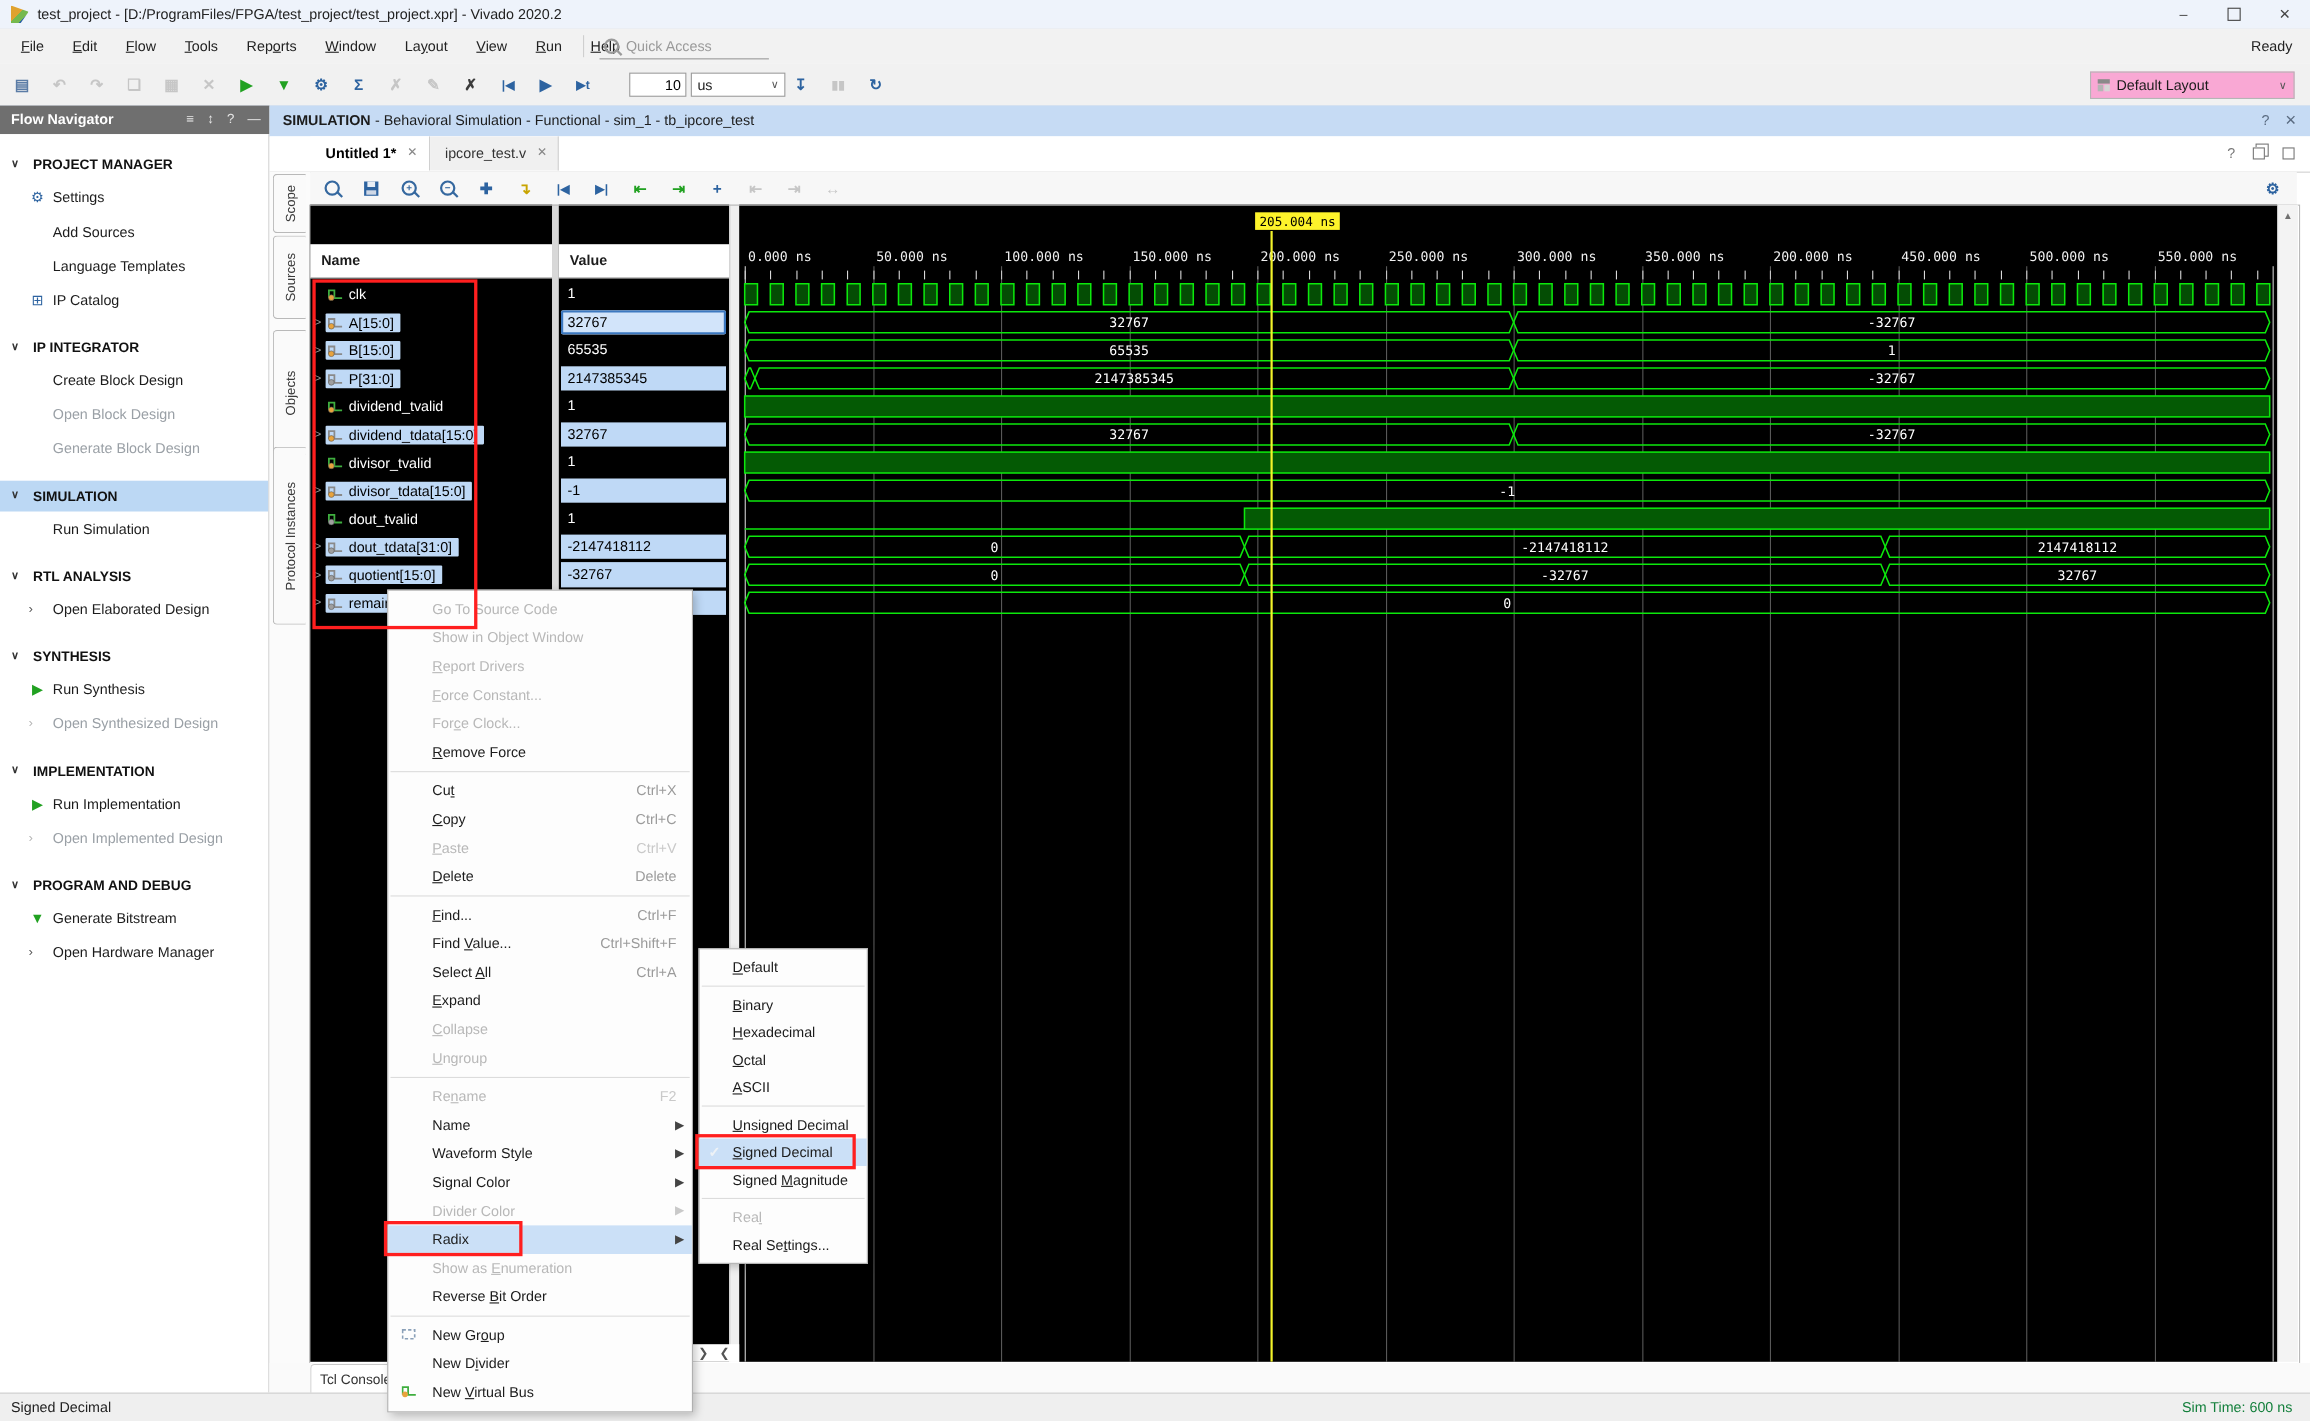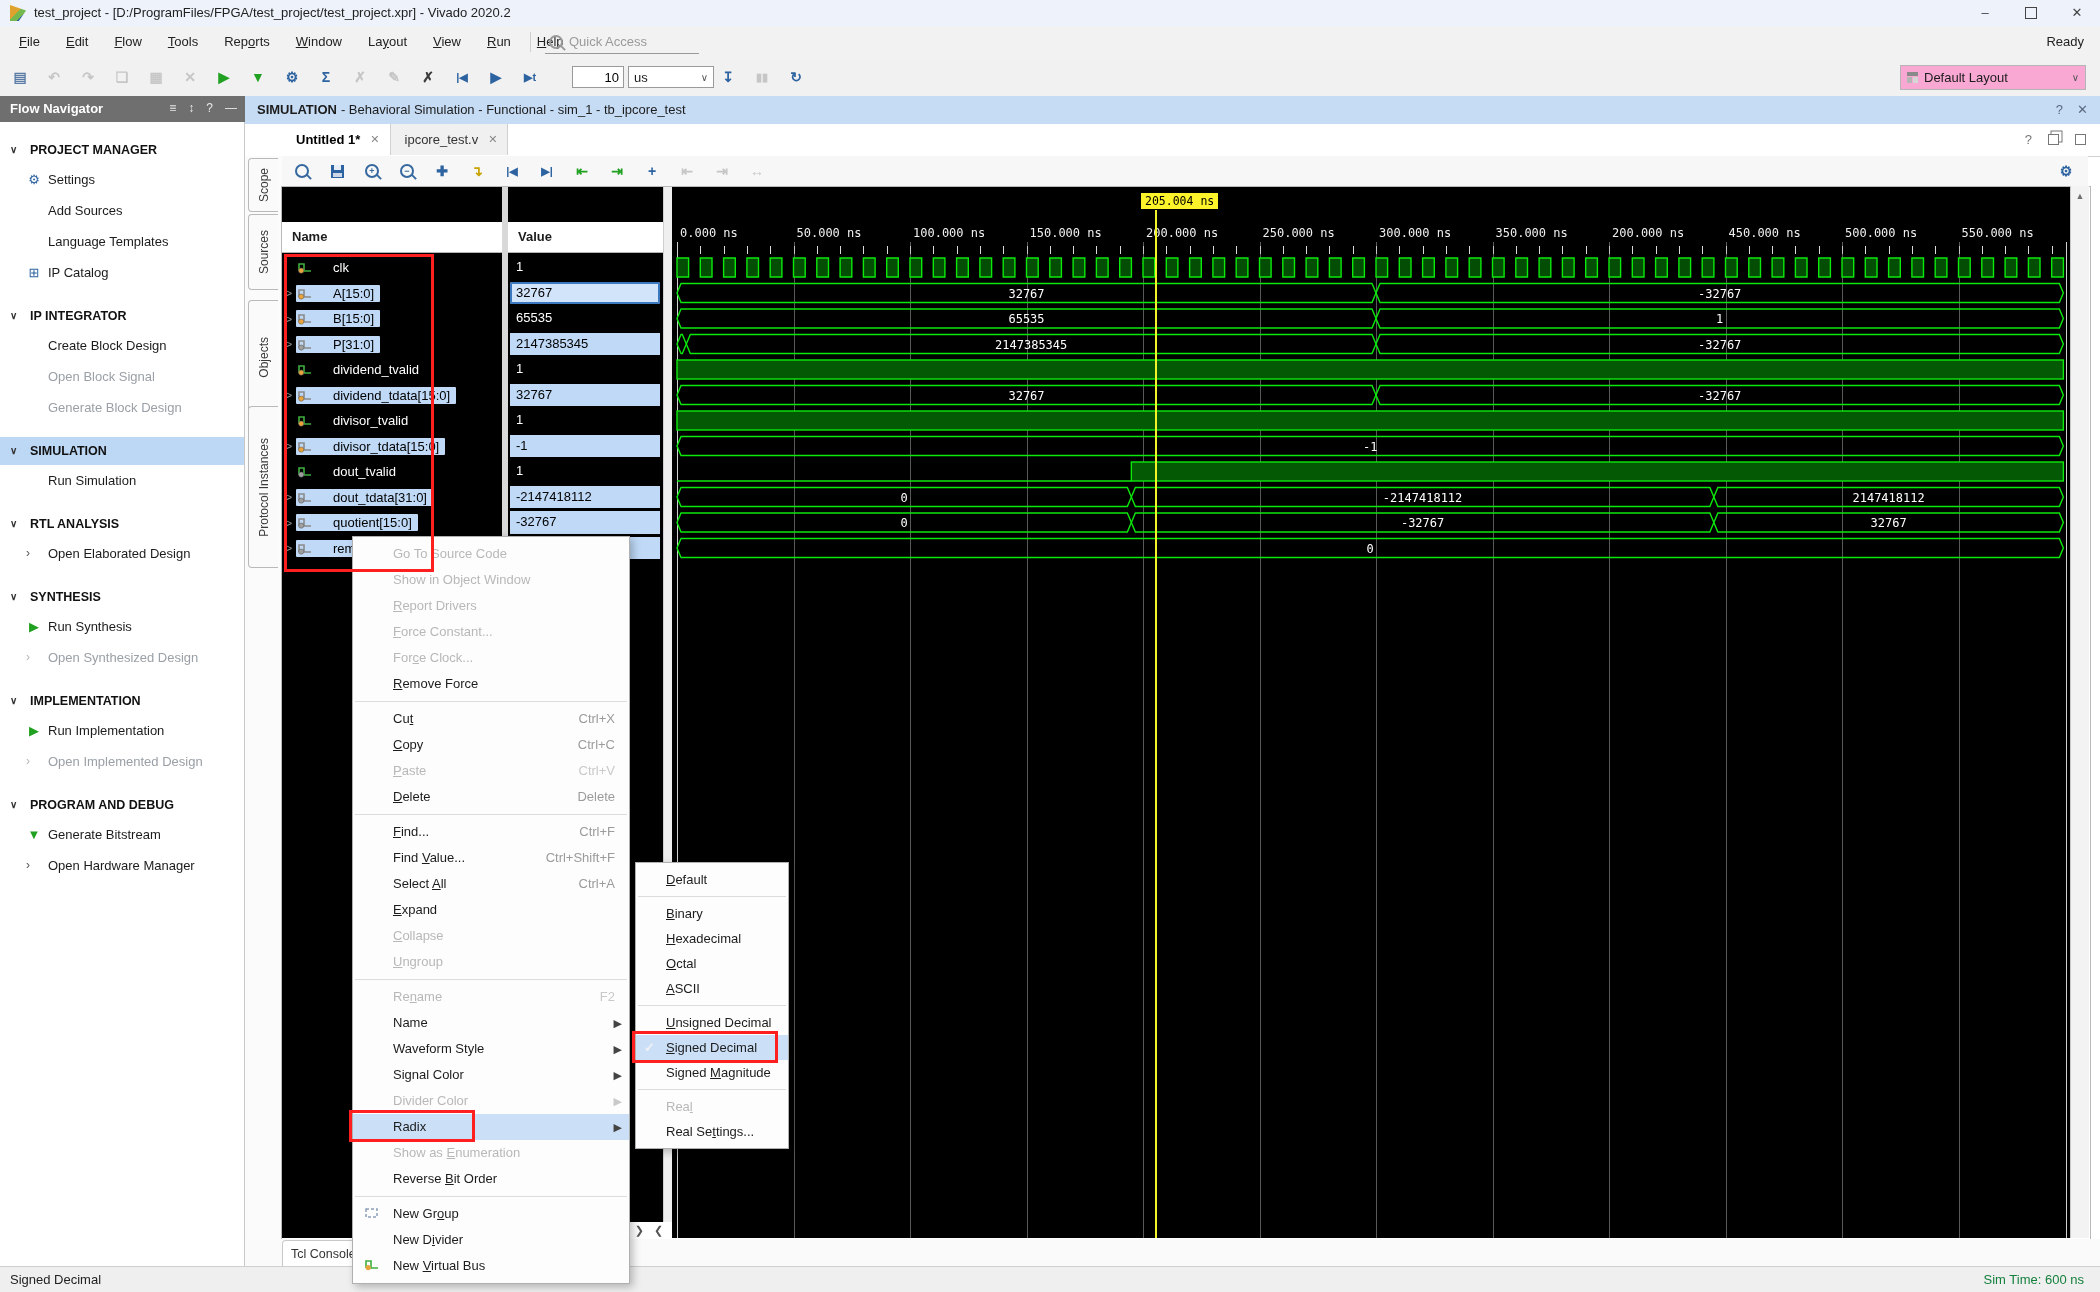--- a/index.html
+++ b/index.html
@@ -83,21 +83,21 @@
   #names-panel{position:absolute;left:282px;top:186px;width:220px;height:1052px;background:#000;}
   #values-panel{position:absolute;left:508px;top:186px;width:155px;height:1052px;background:#000;}
   .vsplit1{position:absolute;left:502px;top:186px;width:6px;height:1052px;background:#d8d8d8;}
   .vsplit2{position:absolute;left:663px;top:186px;width:9px;height:1052px;background:#efefef;border-left:1px solid #cfcfcf;}
   .colhead{position:absolute;left:0;top:36px;height:30px;width:100%;background:#ffffff;border-bottom:1px solid #b5b5b5;
            font-weight:bold;line-height:30px;}
   .colhead span{margin-left:10px;}
   #name-rows,#value-rows{position:absolute;left:0;top:69px;width:100%;}
   .srow{position:absolute;left:0;width:100%;height:25.5px;display:flex;align-items:center;}
   .srow .exp{width:14px;text-align:center;color:#9a9a9a;font-size:11px;flex:none;}
-  .nsel{display:flex;align-items:center;gap:20px;padding:1px 6px 1px 2px;color:#fff;border-radius:1px;}
+  .nsel{display:flex;align-items:center;gap:4px;padding:1px 6px 1px 2px;color:#fff;border-radius:1px;}
   .nsel.sel{background:#bfd9f6;color:#000;}
   .vrow{position:absolute;left:0;width:100%;height:25.5px;}
   .vcell{position:absolute;left:2px;right:3px;top:1px;bottom:2px;line-height:22px;padding-left:6px;color:#fff;}
   .vcell.sel{background:#bfd9f6;color:#000;}
   .vcell.focus{background:#d2e4fa;box-shadow:inset 0 0 0 2px #3c78c0;border-radius:2px;}
   #wave-area{position:absolute;left:672px;top:186px;width:1398px;height:1052px;background:#000;overflow:hidden;}
   #wave-svg{position:absolute;left:0;top:69px;}
   #grid{position:absolute;inset:0;}
   .gline{position:absolute;top:56px;bottom:0;width:1px;background:rgba(175,175,175,0.5);}
   .gline.zero{background:#cfcfcf;}
@@ -225,21 +225,21 @@
       <div class="sb-section">
         <div class="sb-head"><span class="chev">∨</span>PROJECT MANAGER</div>
         <div class="sb-item"><span class="sbic" style="color:#2d63a0">⚙</span>Settings</div>
         <div class="sb-item">Add Sources</div>
         <div class="sb-item">Language Templates</div>
         <div class="sb-item"><span class="sbic" style="color:#2d63a0">⊞</span>IP Catalog</div>
       </div>
       <div class="sb-section">
         <div class="sb-head"><span class="chev">∨</span>IP INTEGRATOR</div>
         <div class="sb-item">Create Block Design</div>
-        <div class="sb-item dis">Open Block Signal</div>
+        <div class="sb-item dis">Open Block Design</div>
         <div class="sb-item dis">Generate Block Design</div>
       </div>
       <div class="sb-section">
         <div class="sb-head sel"><span class="chev">∨</span>SIMULATION</div>
         <div class="sb-item">Run Simulation</div>
       </div>
       <div class="sb-section">
         <div class="sb-head"><span class="chev">∨</span>RTL ANALYSIS</div>
         <div class="sb-item"><span class="sbchev">›</span>Open Elaborated Design</div>
       </div>

